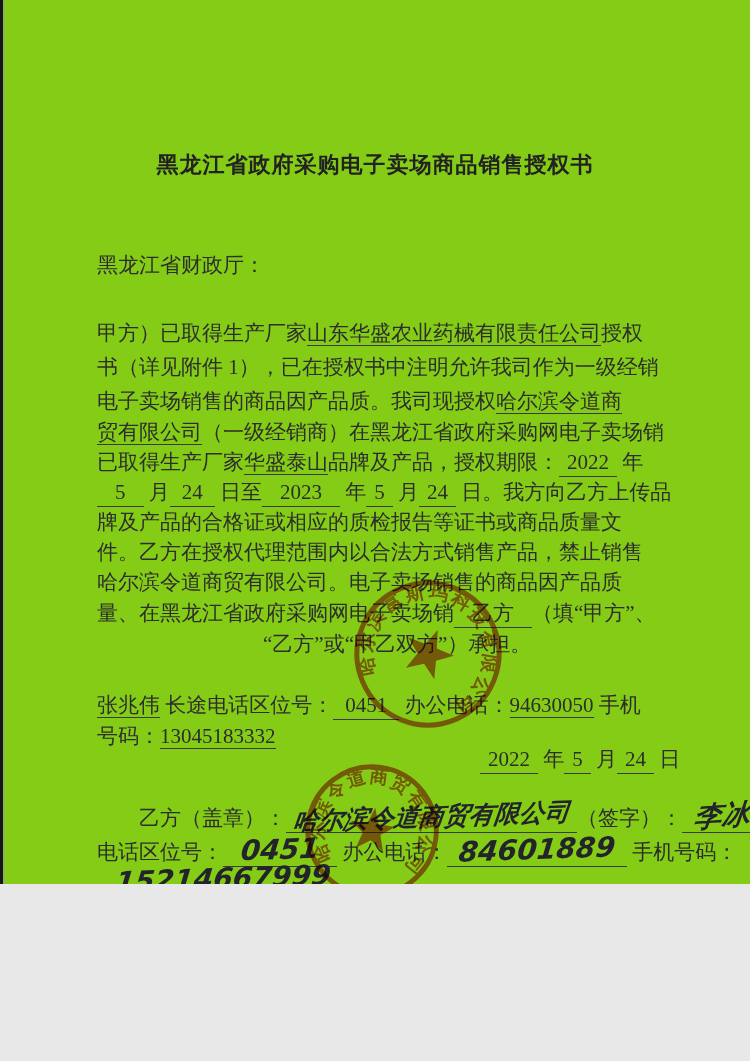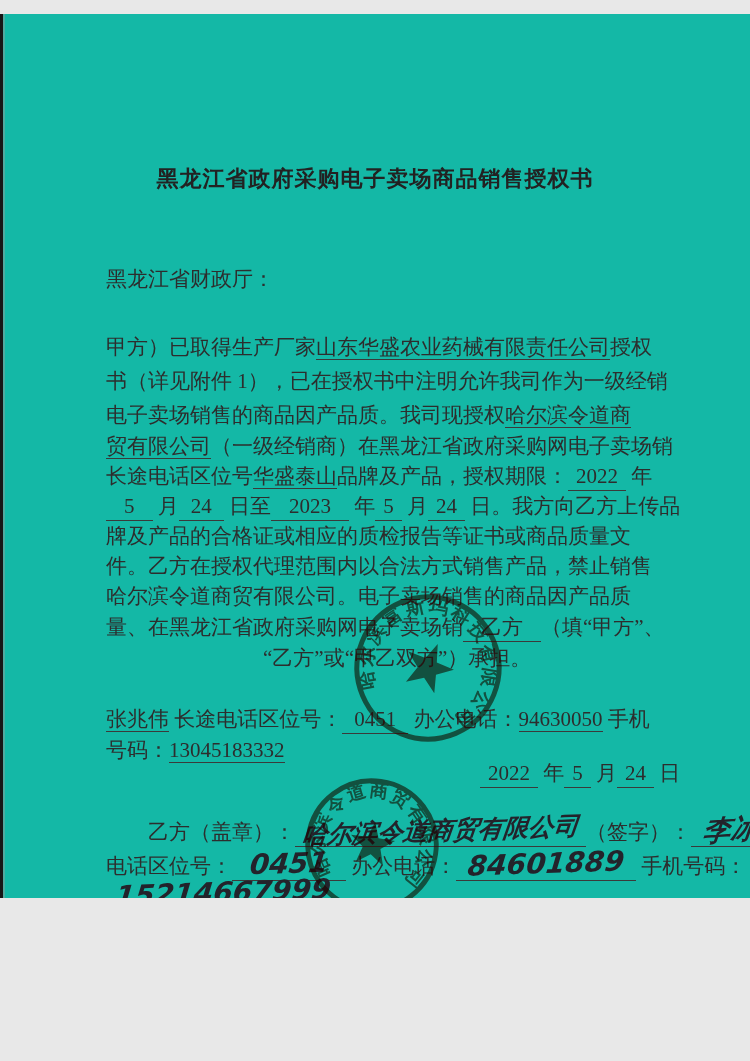--- a/index.html
+++ b/index.html
@@ -1,40 +1,40 @@
 <!DOCTYPE html>
 <html><head>
 <meta charset="utf-8">
 <style>
   html,body{margin:0;padding:0;background:#e8e8e8;}
   .page{
     position:relative;
     width:750px;height:884px;
-    margin:14px auto;
-    background:#14b8a6;
+    margin:0 auto;
+    background:#84cc16;
     overflow:hidden;
     font-family:"Liberation Serif","DejaVu Serif",serif;
     color:#2d2d2d;
   }
   .scan-edge{
     position:absolute;left:0;top:0;width:3px;height:1061px;
     background:#161616;
   }
   .scan-edge-soft{
     position:absolute;left:3px;top:0;width:2px;height:1061px;
     background:#9a9a9a;opacity:.45;
   }
   .doc-title{
     position:absolute;top:150px;left:0;width:750px;
     text-align:center;
     font-size:22px;font-weight:bold;letter-spacing:1px;
     color:#222;
   }
   .line{
-    position:absolute;left:106px;width:600px;
+    position:absolute;left:97px;width:600px;
     font-size:21px;line-height:27px;
     white-space:nowrap;
     color:#2d2d2d;
   }
   .indent{padding-left:42px;}
   .u{border-bottom:1.6px solid #3a3a3a;}
   .fill{border-bottom:1.6px solid #3a3a3a;padding:0 12px;display:inline-block;}
   .fill.wide{padding:0 18px;}
   .fill.narrow{padding:0 8px;}
   .hw{
@@ -82,21 +82,21 @@
 
   <div class="line" style="top:388px">
     <span>电子卖场销售的商品因产品质。我司现授权</span><span class="u">哈尔滨令道商</span>
   </div>
 
   <div class="line" style="top:419px">
     <span class="u">贸有限公司</span><span>（一级经销商）在黑龙江省政府采购网电子卖场销</span>
   </div>
 
   <div class="line" style="top:449px">
-    <span>长途电话区位号</span><span class="u">华盛泰山</span><span>品牌及产品，授权期限：</span><span class="fill narrow">2022</span><span> 年</span>
+    <span>已取得生产厂家</span><span class="u">华盛泰山</span><span>品牌及产品，授权期限：</span><span class="fill narrow">2022</span><span> 年</span>
   </div>
 
   <div class="line" style="top:479px">
     <span class="fill wide">5</span><span> 月</span><span class="fill">24</span><span> 日至</span><span class="fill wide">2023</span><span> 年</span><span class="fill narrow">5</span><span> 月</span><span class="fill narrow">24</span><span> 日。我方向乙方上传品</span>
   </div>
 
   <div class="line" style="top:509px">
     <span>牌及产品的合格证或相应的质检报告等证书或商品质量文</span>
   </div>
 

